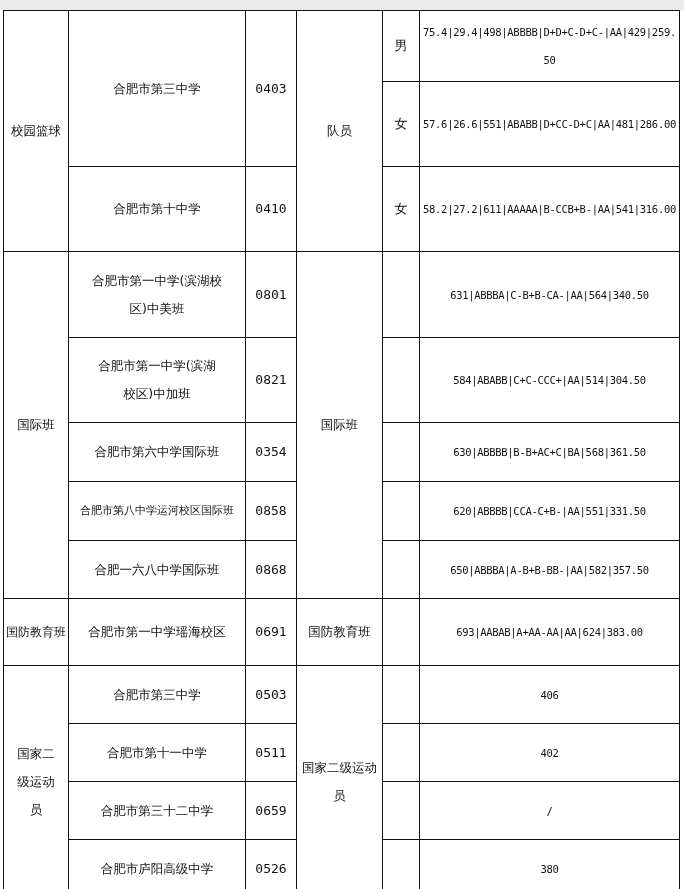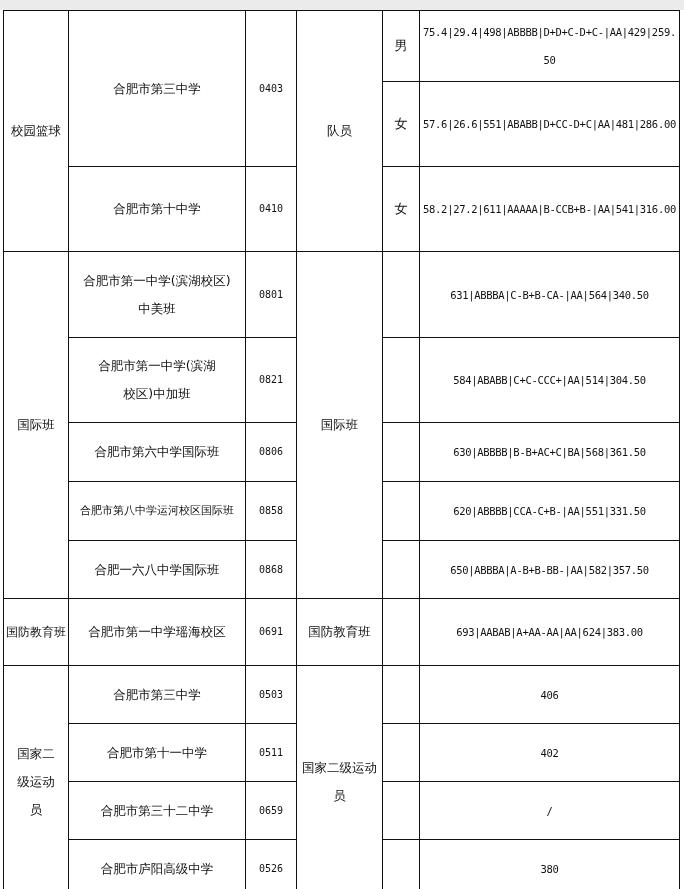--- a/index.html
+++ b/index.html
@@ -2,21 +2,21 @@
 <html><head>
 <meta charset="utf-8">
 <style>
   html, body { margin:0; padding:0; background:#ffffff; }
   body { width:684px; height:889px; position:relative; overflow:hidden;
          font-family:"DejaVu Sans", sans-serif; color:#111; }
   .topbar { position:absolute; left:0; top:0; width:684px; height:10px; background:#ebebeb; }
   table { position:absolute; left:3px; top:10px; border-collapse:collapse; table-layout:fixed; }
   td { border:1.5px solid #111; text-align:center; vertical-align:middle; padding:0 2px;
        font-size:12.5px; line-height:28px; word-break:break-all; }
-  td.code { font-family:"DejaVu Sans Mono", monospace; font-size:10px; }
+  td.code { font-family:"DejaVu Sans Mono", monospace; font-size:13px; }
   td.score { font-family:"DejaVu Sans Mono", monospace; font-size:10.5px; letter-spacing:-0.3px; line-height:28px; }
   td.sex { font-size:13px; }
 </style>
 </head>
 <body>
 
 <div class="topbar"></div>
 
 <table>
   <colgroup>
@@ -43,35 +43,35 @@
   </tr>
   <tr style="height:85px">
     <td>合肥市第十中学</td>
     <td class="code">0410</td>
     <td class="sex">女</td>
     <td class="score">58.2|27.2|611|AAAAA|B-CCB+B-|AA|541|316.00</td>
   </tr>
 
   <tr style="height:86px">
     <td rowspan="5">国际班</td>
-    <td style="padding:0 13px">合肥市第一中学(滨湖校区)中美班</td>
+    <td style="padding:0 22px">合肥市第一中学(滨湖校区)中美班</td>
     <td class="code">0801</td>
     <td rowspan="5">国际班</td>
     <td class="sex"></td>
     <td class="score">631|ABBBA|C-B+B-CA-|AA|564|340.50</td>
   </tr>
   <tr style="height:85px">
     <td style="padding:0 28px">合肥市第一中学(滨湖校区)中加班</td>
     <td class="code">0821</td>
     <td class="sex"></td>
     <td class="score">584|ABABB|C+C-CCC+|AA|514|304.50</td>
   </tr>
   <tr style="height:59px">
     <td>合肥市第六中学国际班</td>
-    <td class="code">0806</td>
+    <td class="code">0354</td>
     <td class="sex"></td>
     <td class="score">630|ABBBB|B-B+AC+C|BA|568|361.50</td>
   </tr>
   <tr style="height:59px">
     <td style="font-size:11px;padding:0">合肥市第八中学运河校区国际班</td>
     <td class="code">0858</td>
     <td class="sex"></td>
     <td class="score">620|ABBBB|CCA-C+B-|AA|551|331.50</td>
   </tr>
   <tr style="height:58px">

